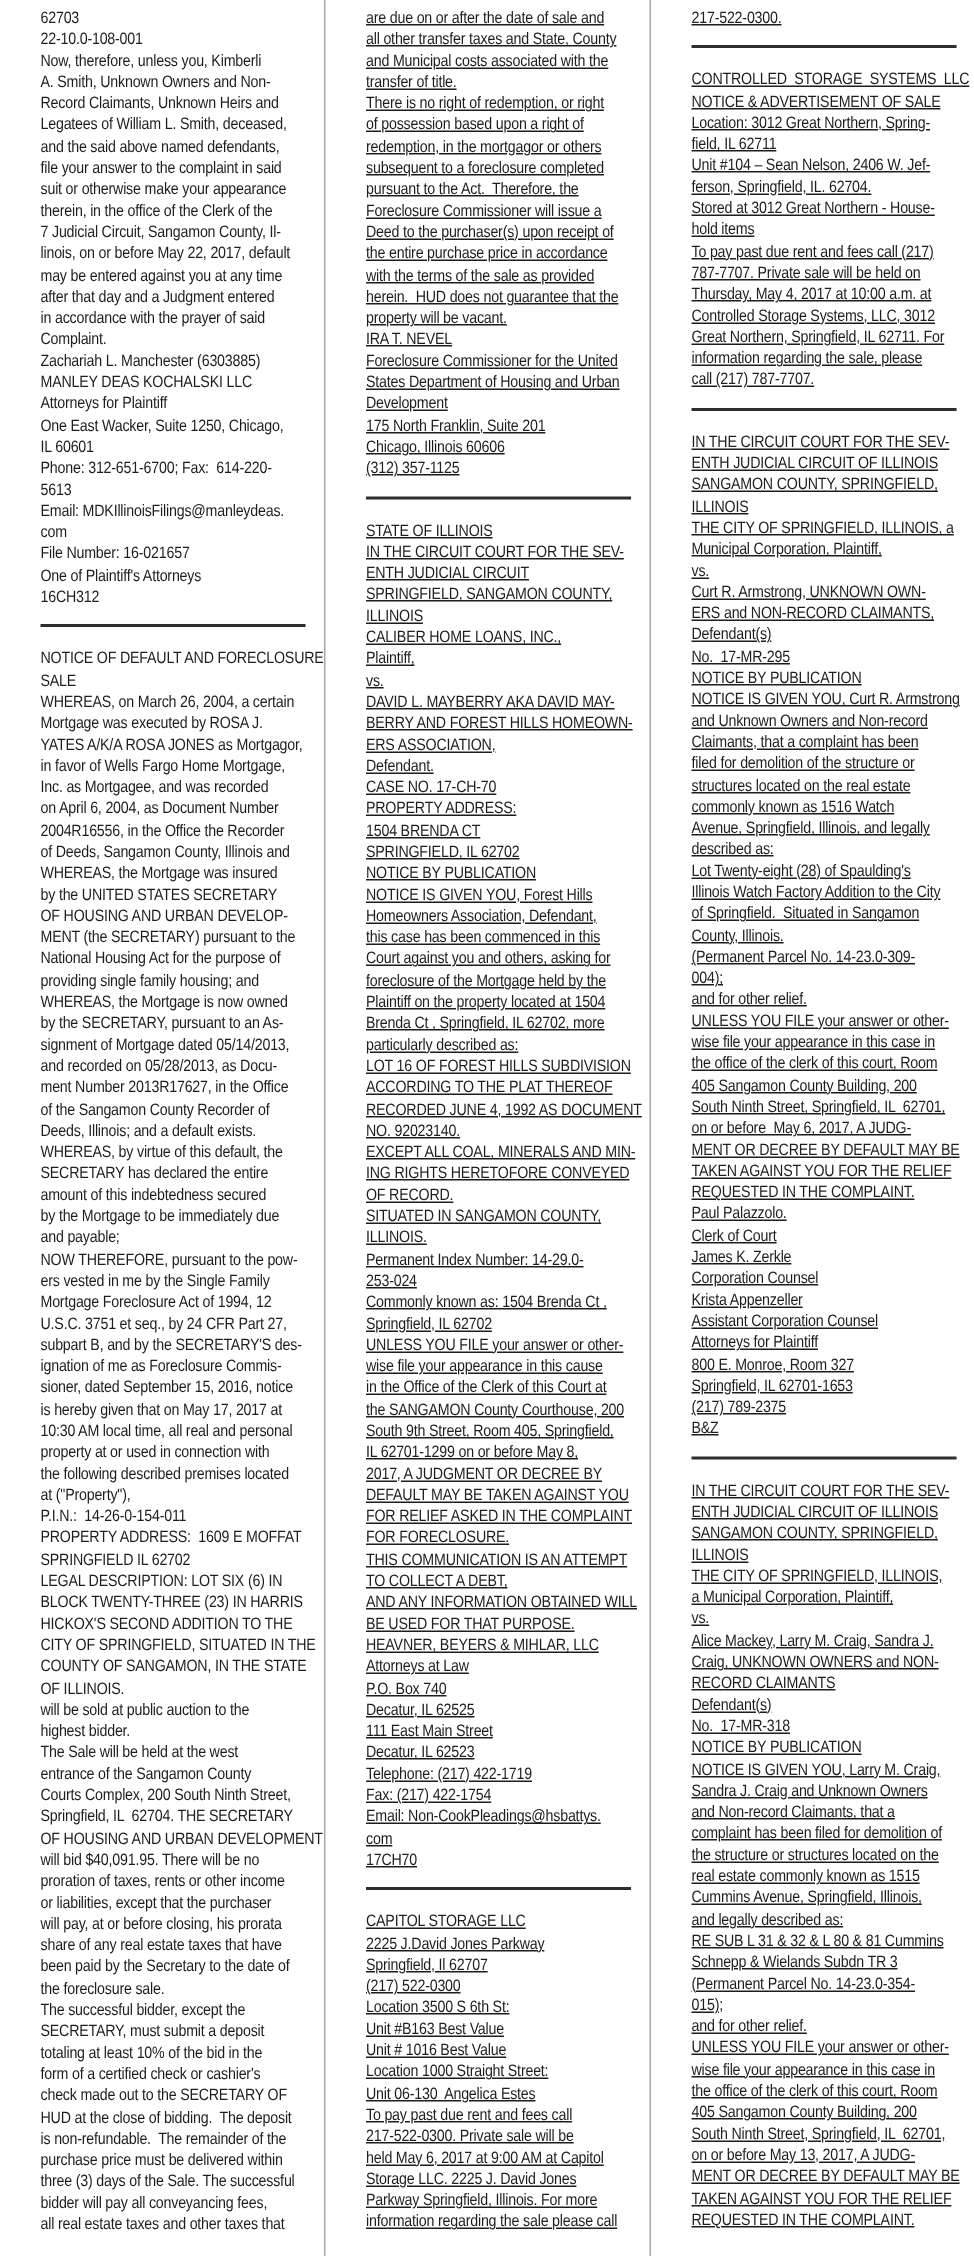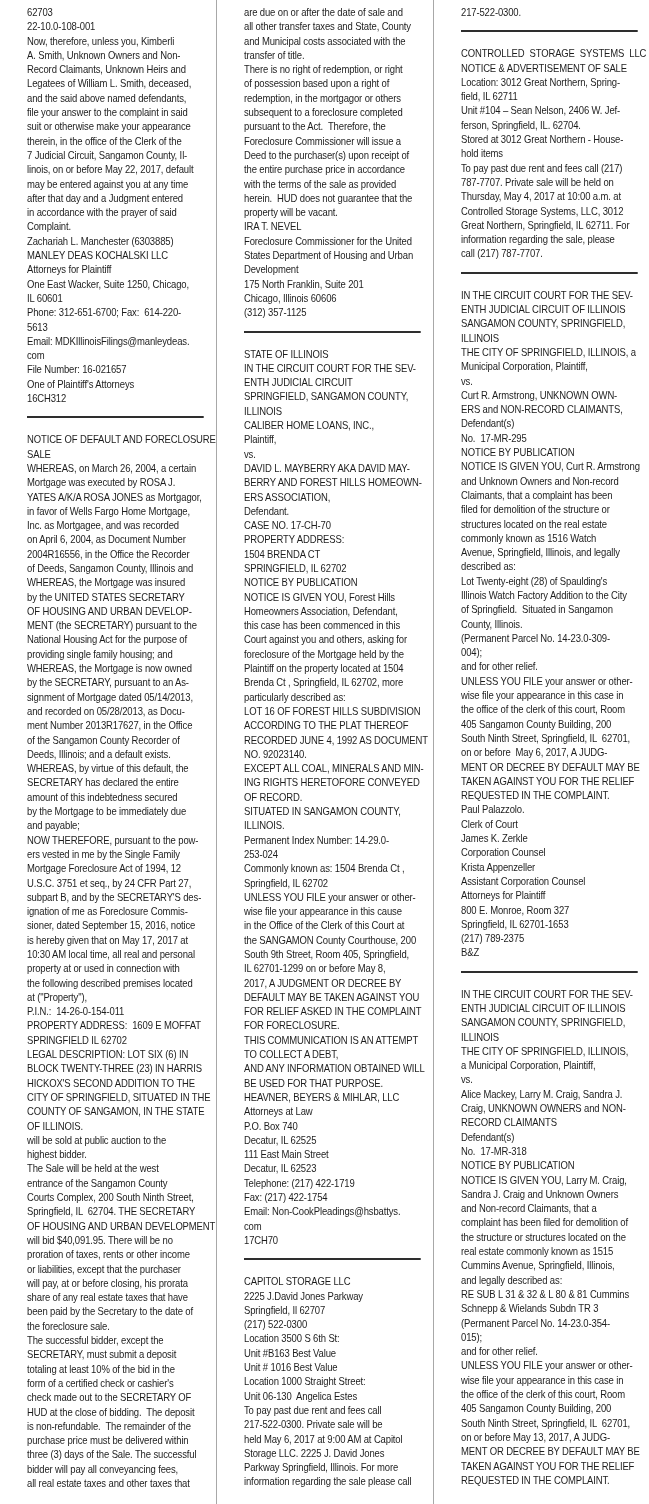--- a/index.html
+++ b/index.html
@@ -11,21 +11,21 @@
     font-family:"Liberation Sans", sans-serif;
     color:#1d1d1d;
     overflow:hidden;
   }
   .col{
     width:216.33px;
     box-sizing:border-box;
     padding:5px 3px 0 27px;
     flex:0 0 auto;
   }
-  .col + .col{border-left:1px solid #a8a8a8;}
+  .col + .col{border-left:1px solid #a8a8a8;text-decoration:underline;}
   .scale-wrap{
     width:212px;
     transform:scaleX(0.862);
     transform-origin:0 0;
   }
   .ln{
     font-size:11px;
     line-height:14.3px;
     letter-spacing:-0.15px;
     white-space:pre;

